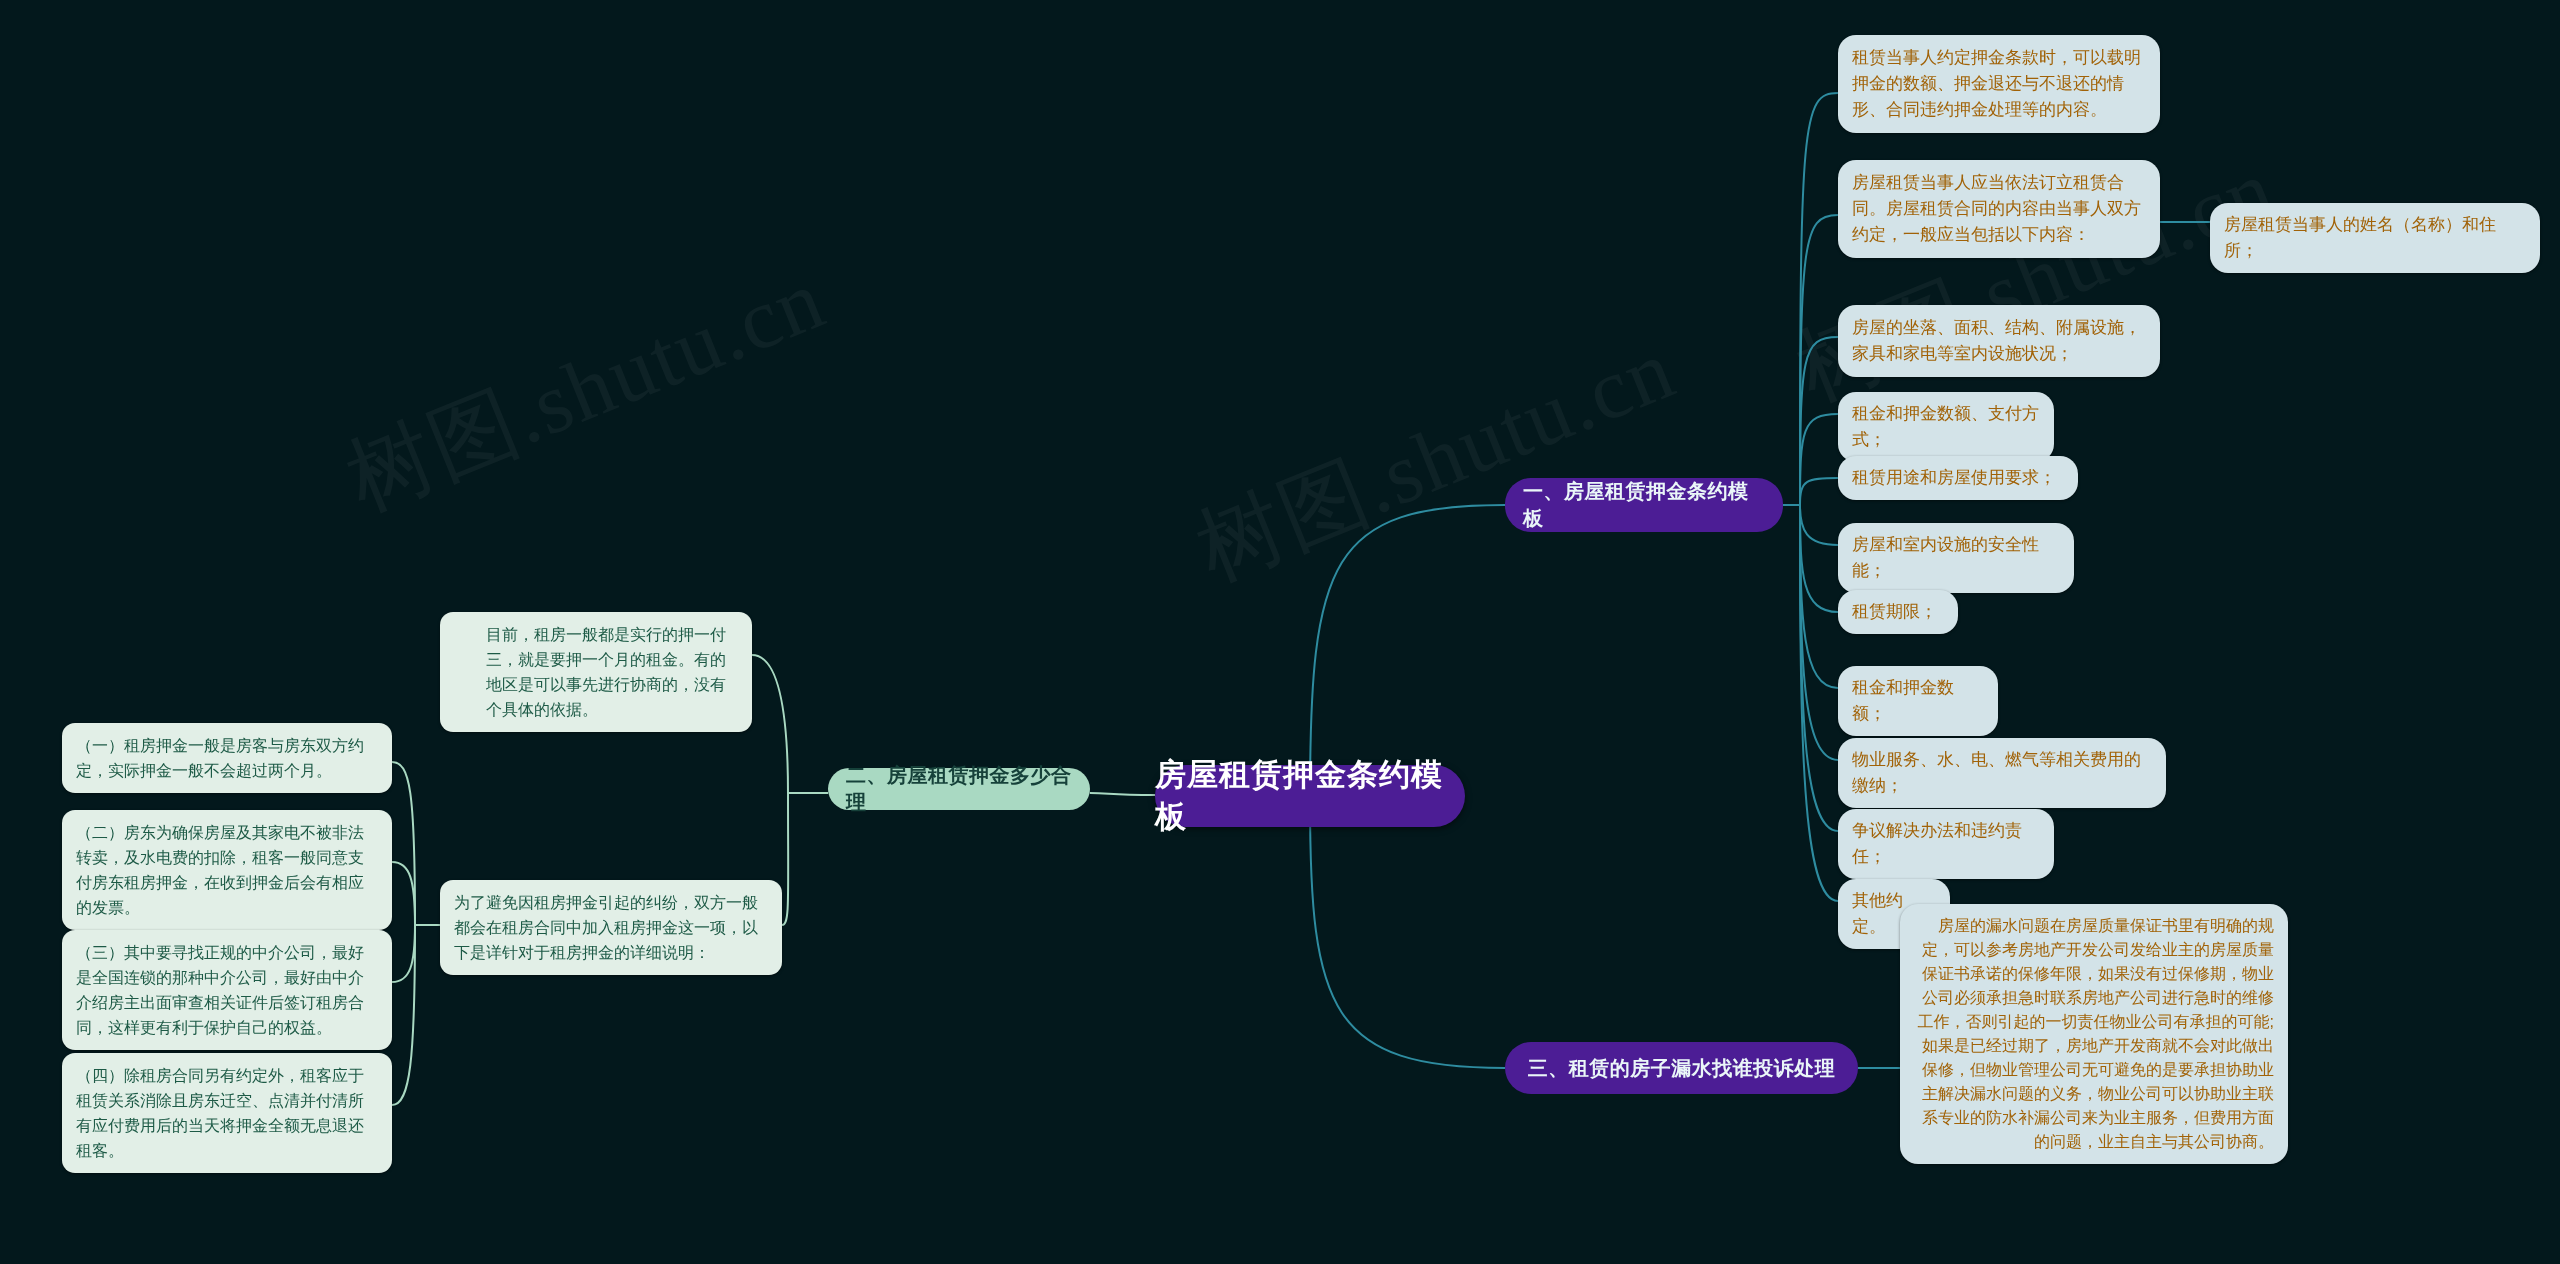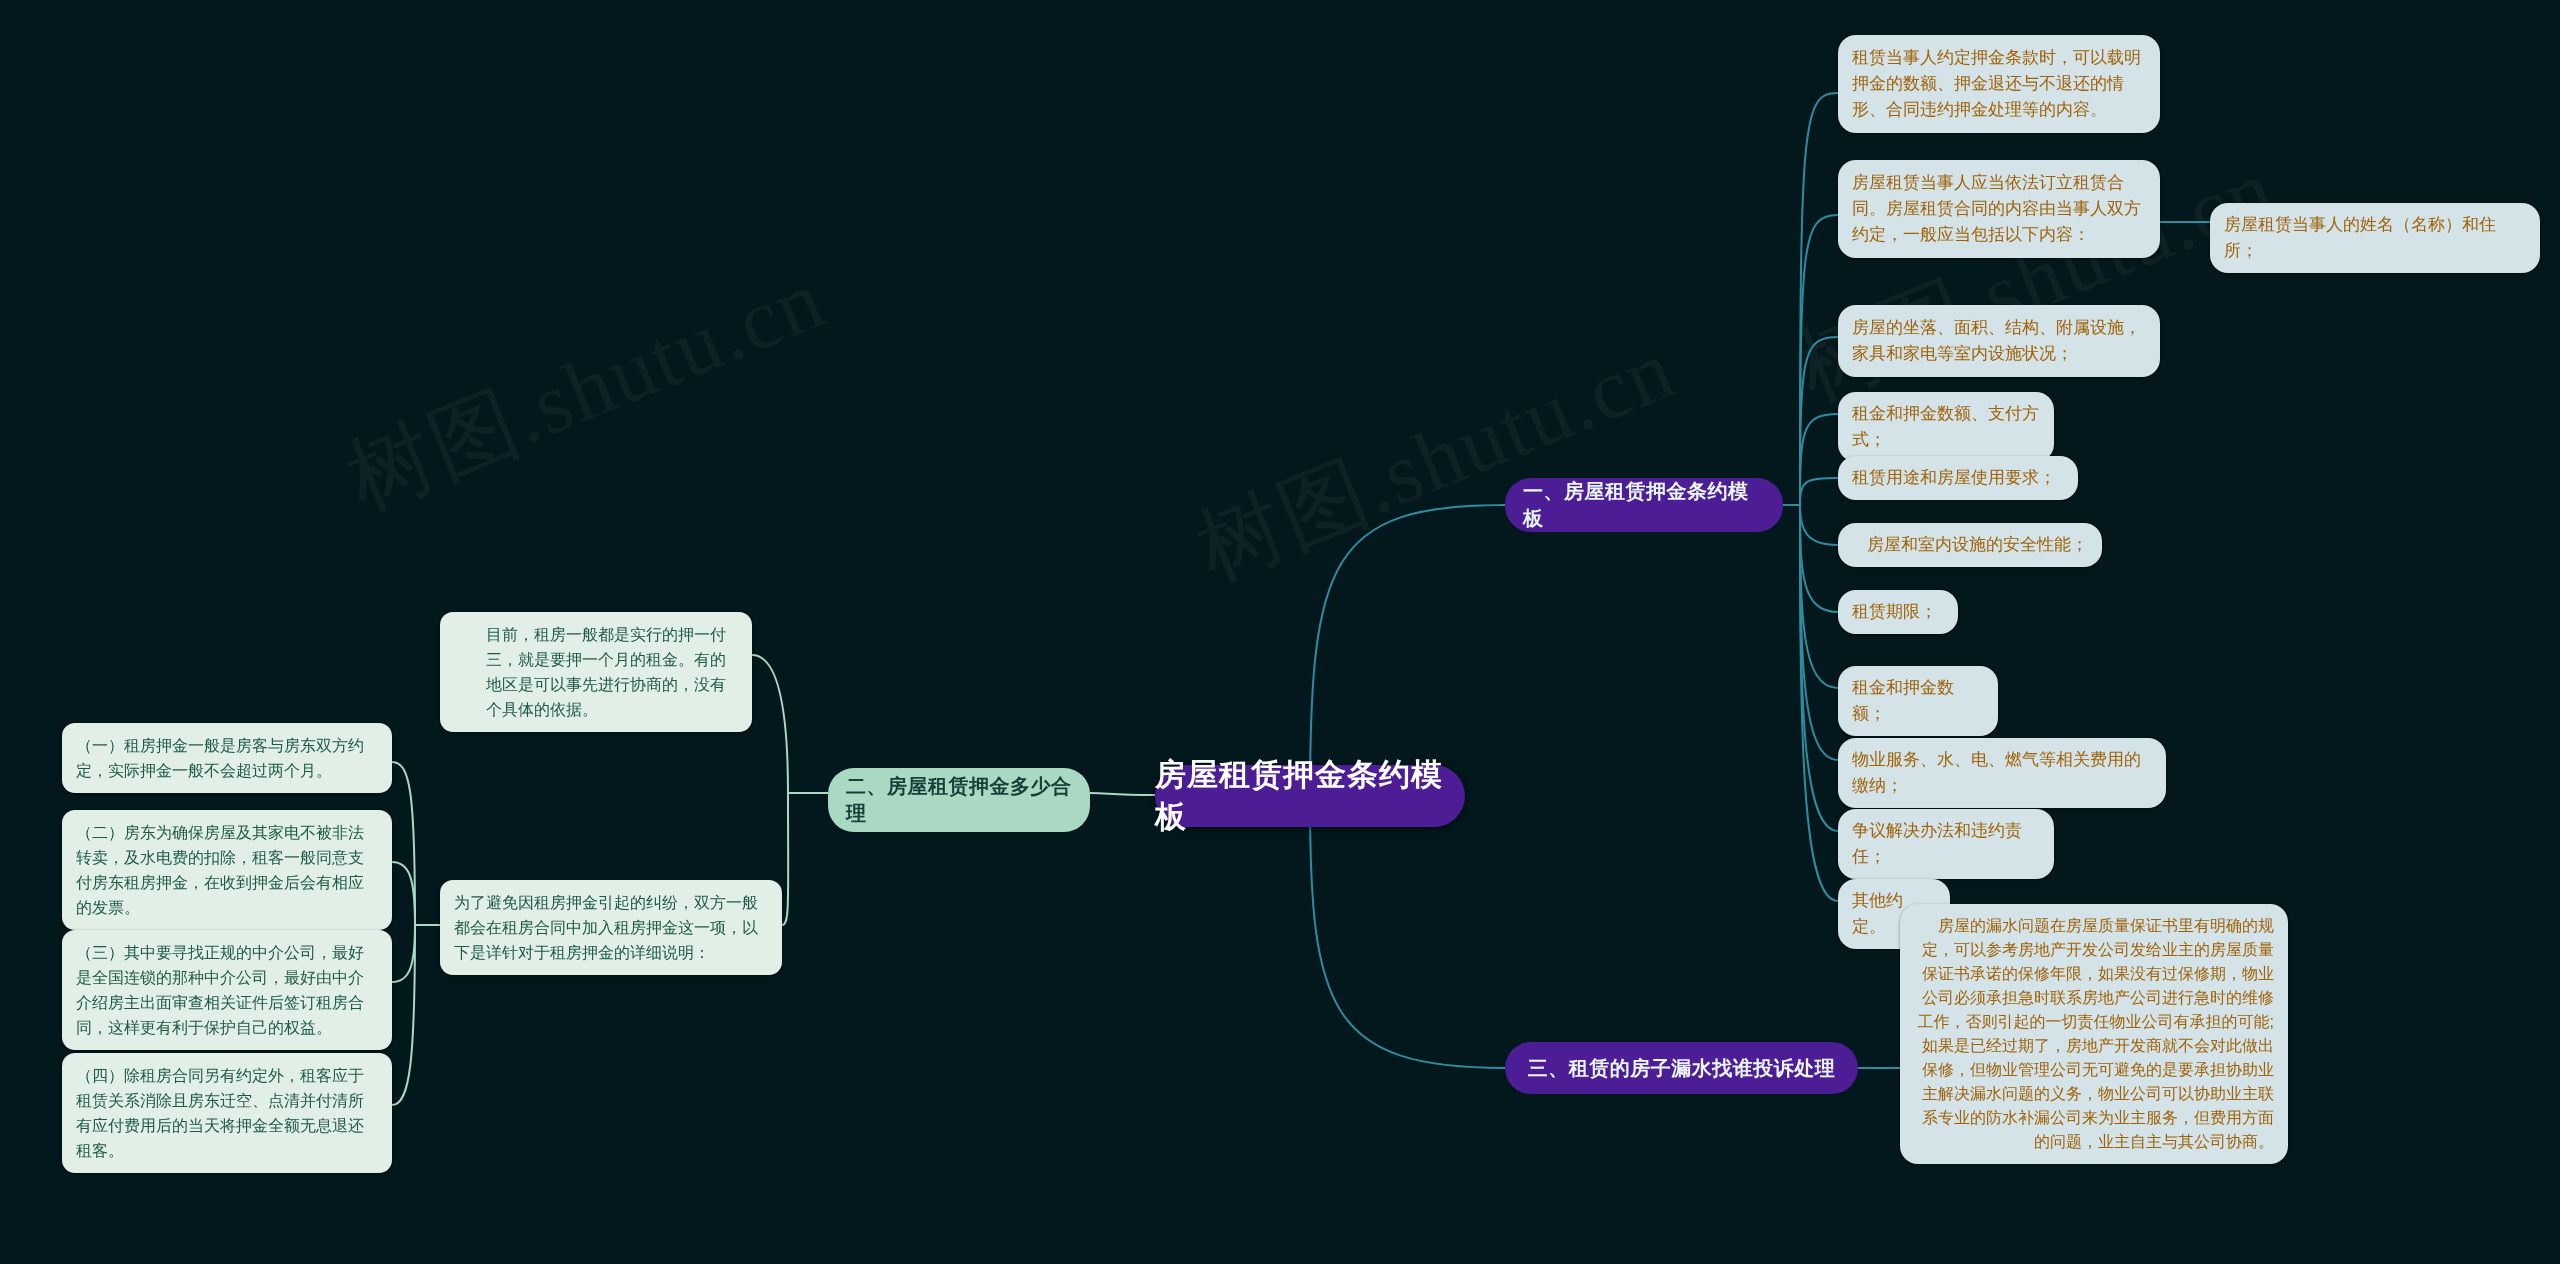--- a/index.html
+++ b/index.html
@@ -113,33 +113,33 @@
   <div class="node lv2-blue" style="left:1838px;top:160px;width:322px;">房屋租赁当事人应当依法订立租赁合同。房屋租赁合同的内容由当事人双方约定，一般应当包括以下内容：</div>
 
   <div class="node lv2-blue tight" style="left:2210px;top:203px;width:330px;">房屋租赁当事人的姓名（名称）和住所；</div>
 
   <div class="node lv2-blue" style="left:1838px;top:305px;width:322px;">房屋的坐落、面积、结构、附属设施，家具和家电等室内设施状况；</div>
 
   <div class="node lv2-blue tight" style="left:1838px;top:392px;width:216px;">租金和押金数额、支付方式；</div>
 
   <div class="node lv2-blue tight" style="left:1838px;top:456px;width:240px;">租赁用途和房屋使用要求；</div>
 
-  <div class="node lv2-blue tight" style="left:1838px;top:523px;width:264px;text-align:right;">房屋和室内设施的安全性能；</div>
+  <div class="node lv2-blue tight" style="left:1838px;top:523px;width:236px;">房屋和室内设施的安全性能；</div>
 
   <div class="node lv2-blue tight" style="left:1838px;top:590px;width:120px;">租赁期限；</div>
 
   <div class="node lv2-blue tight" style="left:1838px;top:666px;width:160px;">租金和押金数额；</div>
 
   <div class="node lv2-blue tight" style="left:1838px;top:738px;width:328px;">物业服务、水、电、燃气等相关费用的缴纳；</div>
 
   <div class="node lv2-blue tight" style="left:1838px;top:809px;width:216px;">争议解决办法和违约责任；</div>
 
   <div class="node lv2-blue tight" style="left:1838px;top:879px;width:112px;">其他约定。</div>
 
-  <div class="node lv1-mint" style="left:828px;top:768px;width:262px;height:64px;">二、房屋租赁押金多少合理</div>
+  <div class="node lv1-mint" style="left:828px;top:768px;width:262px;height:42px;">二、房屋租赁押金多少合理</div>
 
   <div class="node lv2-mint" style="left:440px;top:612px;width:312px;padding-left:46px;">目前，租房一般都是实行的押一付三，就是要押一个月的租金。有的地区是可以事先进行协商的，没有个具体的依据。</div>
 
   <div class="node lv2-mint" style="left:440px;top:880px;width:342px;">为了避免因租房押金引起的纠纷，双方一般都会在租房合同中加入租房押金这一项，以下是详针对于租房押金的详细说明：</div>
 
   <div class="node lv2-mint" style="left:62px;top:723px;width:330px;">（一）租房押金一般是房客与房东双方约定，实际押金一般不会超过两个月。</div>
 
   <div class="node lv2-mint" style="left:62px;top:810px;width:330px;">（二）房东为确保房屋及其家电不被非法转卖，及水电费的扣除，租客一般同意支付房东租房押金，在收到押金后会有相应的发票。</div>
 
   <div class="node lv2-mint" style="left:62px;top:930px;width:330px;">（三）其中要寻找正规的中介公司，最好是全国连锁的那种中介公司，最好由中介介绍房主出面审查相关证件后签订租房合同，这样更有利于保护自己的权益。</div>

